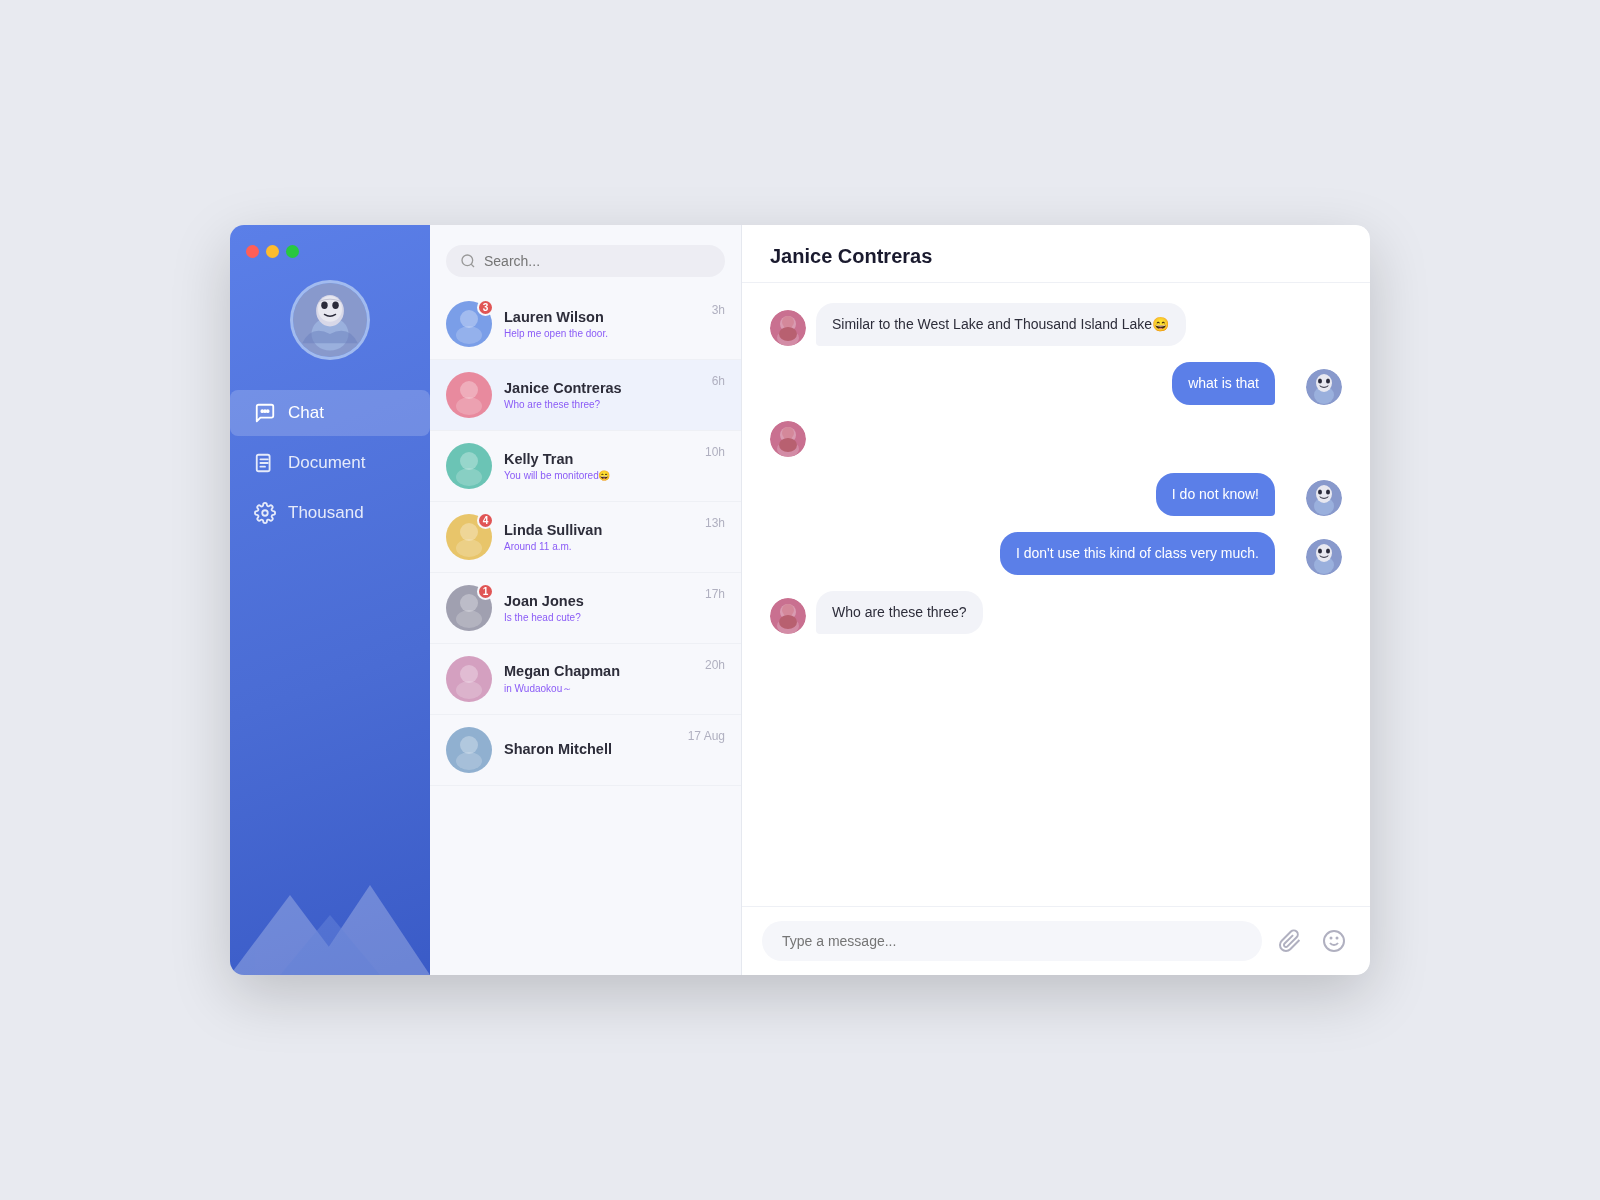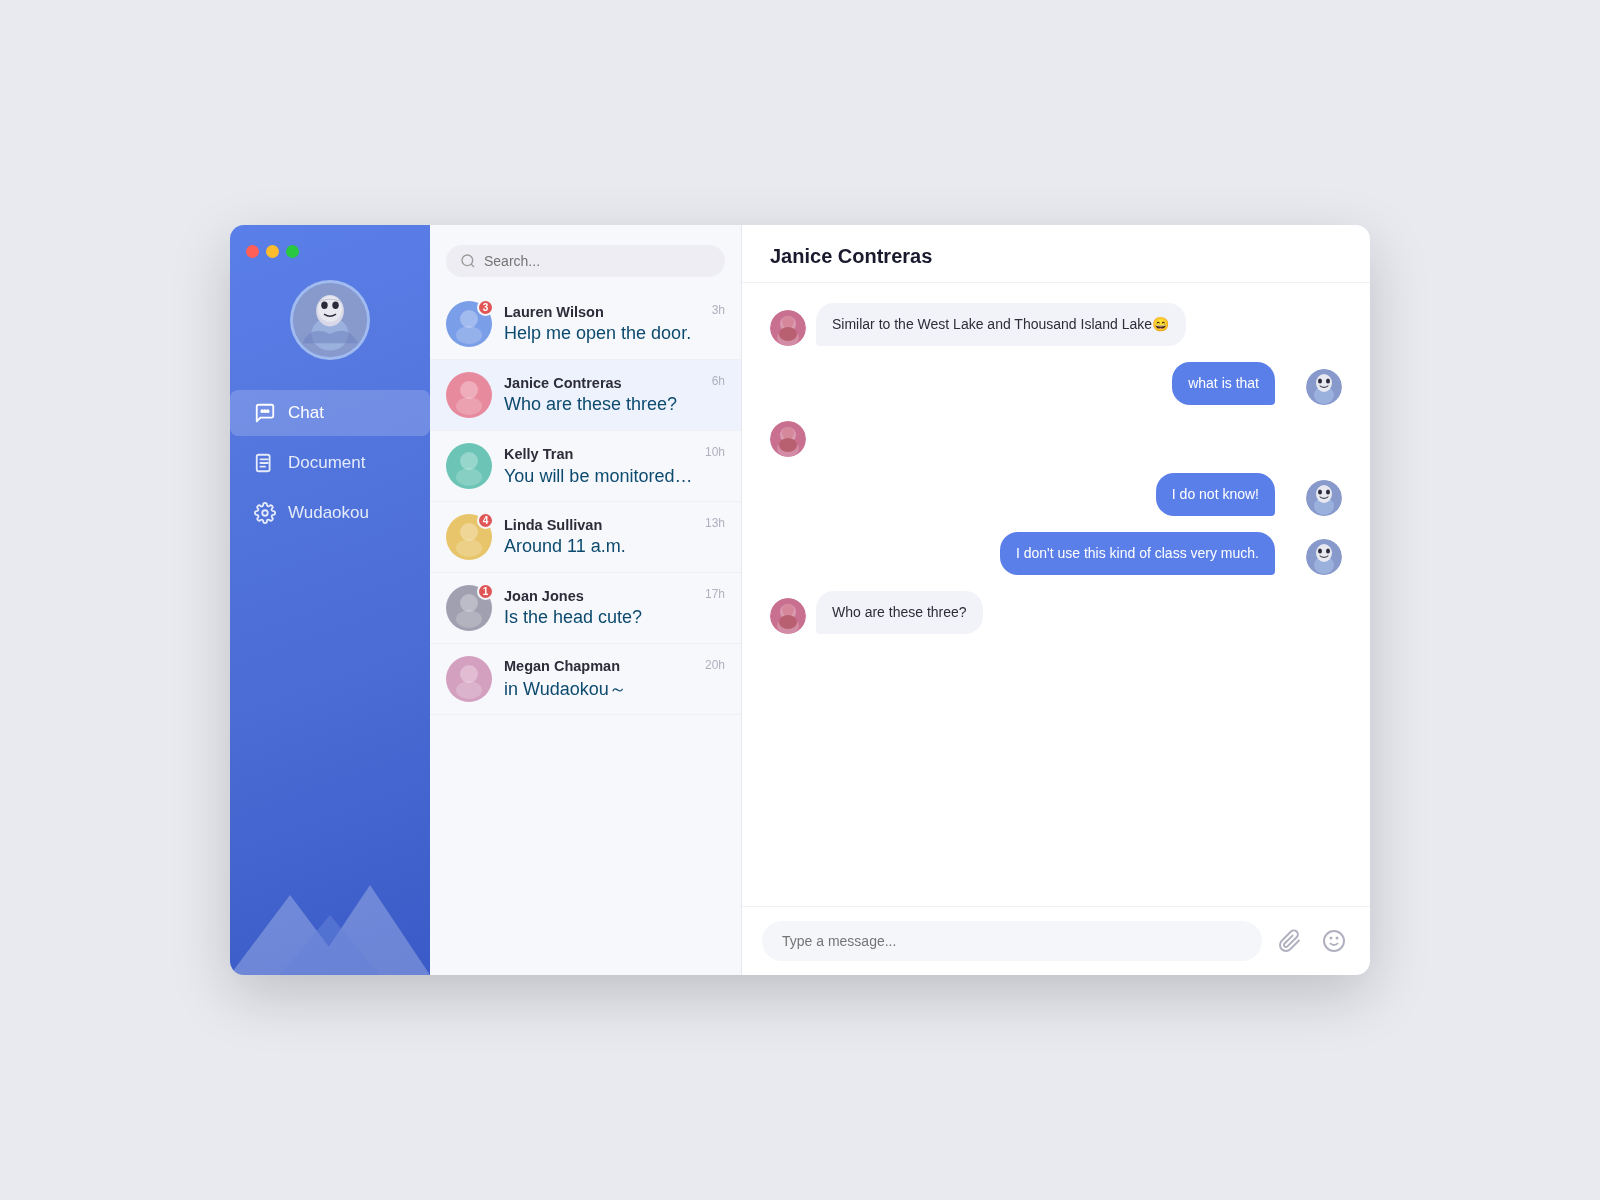--- a/index.html
+++ b/index.html
@@ -153,21 +153,21 @@
       color: #fff;
       font-size: 10px;
       font-weight: 700;
       width: 17px; height: 17px;
       border-radius: 50%;
       display: flex; align-items: center; justify-content: center;
       border: 2px solid #f7f8fc;
     }
     .contact-info { flex: 1; min-width: 0; }
     .contact-name { font-size: 14.5px; font-weight: 600; color: #2d2d3a; margin-bottom: 3px; }
-    .contact-preview { font-size: 18px; color: #0c4a6e; white-space: nowrap; overflow: hidden; text-overflow: ellipsis; }
+    .contact-preview { font-size: 10px; color: #8b5cf6; white-space: nowrap; overflow: hidden; text-overflow: ellipsis; }
     .contact-time { font-size: 12px; color: #b0b0c0; flex-shrink: 0; align-self: flex-start; padding-top: 2px; }
     
     .chat-area {
       flex: 1;
       background: #fff;
       display: flex;
       flex-direction: column;
       border-radius: 0 14px 14px 0;
     }
     .chat-header {
@@ -300,21 +300,21 @@
         <rect x="3" y="3" width="14" height="18" rx="2"></rect>
         <path d="M7 8h8M7 12h8M7 16h5"></path>
       </svg>
       <span>Document</span>
     </div>
     <div class="nav-item">
       <svg viewBox="0 0 24 24" fill="none" stroke="currentColor" stroke-width="2" stroke-linecap="round" stroke-linejoin="round">
         <circle cx="12" cy="12" r="3"></circle>
         <path d="M19.4 15a1.65 1.65 0 0 0 .33 1.82l.06.06a2 2 0 0 1-2.83 2.83l-.06-.06a1.65 1.65 0 0 0-1.82-.33 1.65 1.65 0 0 0-1 1.51V21a2 2 0 0 1-4 0v-.09A1.65 1.65 0 0 0 9 19.4a1.65 1.65 0 0 0-1.82.33l-.06.06a2 2 0 0 1-2.83-2.83l.06-.06A1.65 1.65 0 0 0 4.68 15a1.65 1.65 0 0 0-1.51-1H3a2 2 0 0 1 0-4h.09A1.65 1.65 0 0 0 4.6 9a1.65 1.65 0 0 0-.33-1.82l-.06-.06a2 2 0 0 1 2.83-2.83l.06.06A1.65 1.65 0 0 0 9 4.68a1.65 1.65 0 0 0 1-1.51V3a2 2 0 0 1 4 0v.09a1.65 1.65 0 0 0 1 1.51 1.65 1.65 0 0 0 1.82-.33l.06-.06a2 2 0 0 1 2.83 2.83l-.06.06A1.65 1.65 0 0 0 19.4 9a1.65 1.65 0 0 0 1.51 1H21a2 2 0 0 1 0 4h-.09a1.65 1.65 0 0 0-1.51 1z"></path>
       </svg>
-      <span>Wudaokou</span>
+      <span>Thousand</span>
     </div>
 
     <svg class="sidebar-mountains" viewBox="0 0 200 120" xmlns="http://www.w3.org/2000/svg">
       <polygon points="0,120 60,40 120,120" fill="#fff"></polygon>
       <polygon points="80,120 140,30 200,120" fill="#fff"></polygon>
       <polygon points="50,120 100,60 150,120" fill="#ddeeff" opacity="0.5"></polygon>
     </svg>
   </div>
 
   <div class="contact-list">
@@ -420,20 +420,36 @@
     <circle cx="23" cy="18" r="9" fill="rgba(255,255,255,0.3)"></circle>
     <ellipse cx="23" cy="34" rx="13" ry="9" fill="rgba(255,255,255,0.2)"></ellipse>
   </svg>
             </div>
           </div>
           <div class="contact-info">
             <div class="contact-name">Megan Chapman</div>
             <div class="contact-preview">in Wudaokou～</div>
           </div>
           <div class="contact-time">20h</div>
+        </div>
+        <div class="contact-item">
+          <div class="avatar-wrap">
+            <div class="contact-avatar avatar-bg-7">
+              <svg viewBox="0 0 46 46" xmlns="http://www.w3.org/2000/svg" width="46" height="46">
+    <circle cx="23" cy="23" r="23" fill="transparent"></circle>
+    <circle cx="23" cy="18" r="9" fill="rgba(255,255,255,0.3)"></circle>
+    <ellipse cx="23" cy="34" rx="13" ry="9" fill="rgba(255,255,255,0.2)"></ellipse>
+  </svg>
+            </div>
+          </div>
+          <div class="contact-info">
+            <div class="contact-name">Sharon Mitchell</div>
+            <div class="contact-preview"></div>
+          </div>
+          <div class="contact-time">17 Aug</div>
         </div>
       </div>
   </div>
 
   <div class="chat-area">
     <div class="chat-header">
       <span>Janice Contreras</span>
     </div>
 
     <div class="chat-messages" id="chat-messages">

